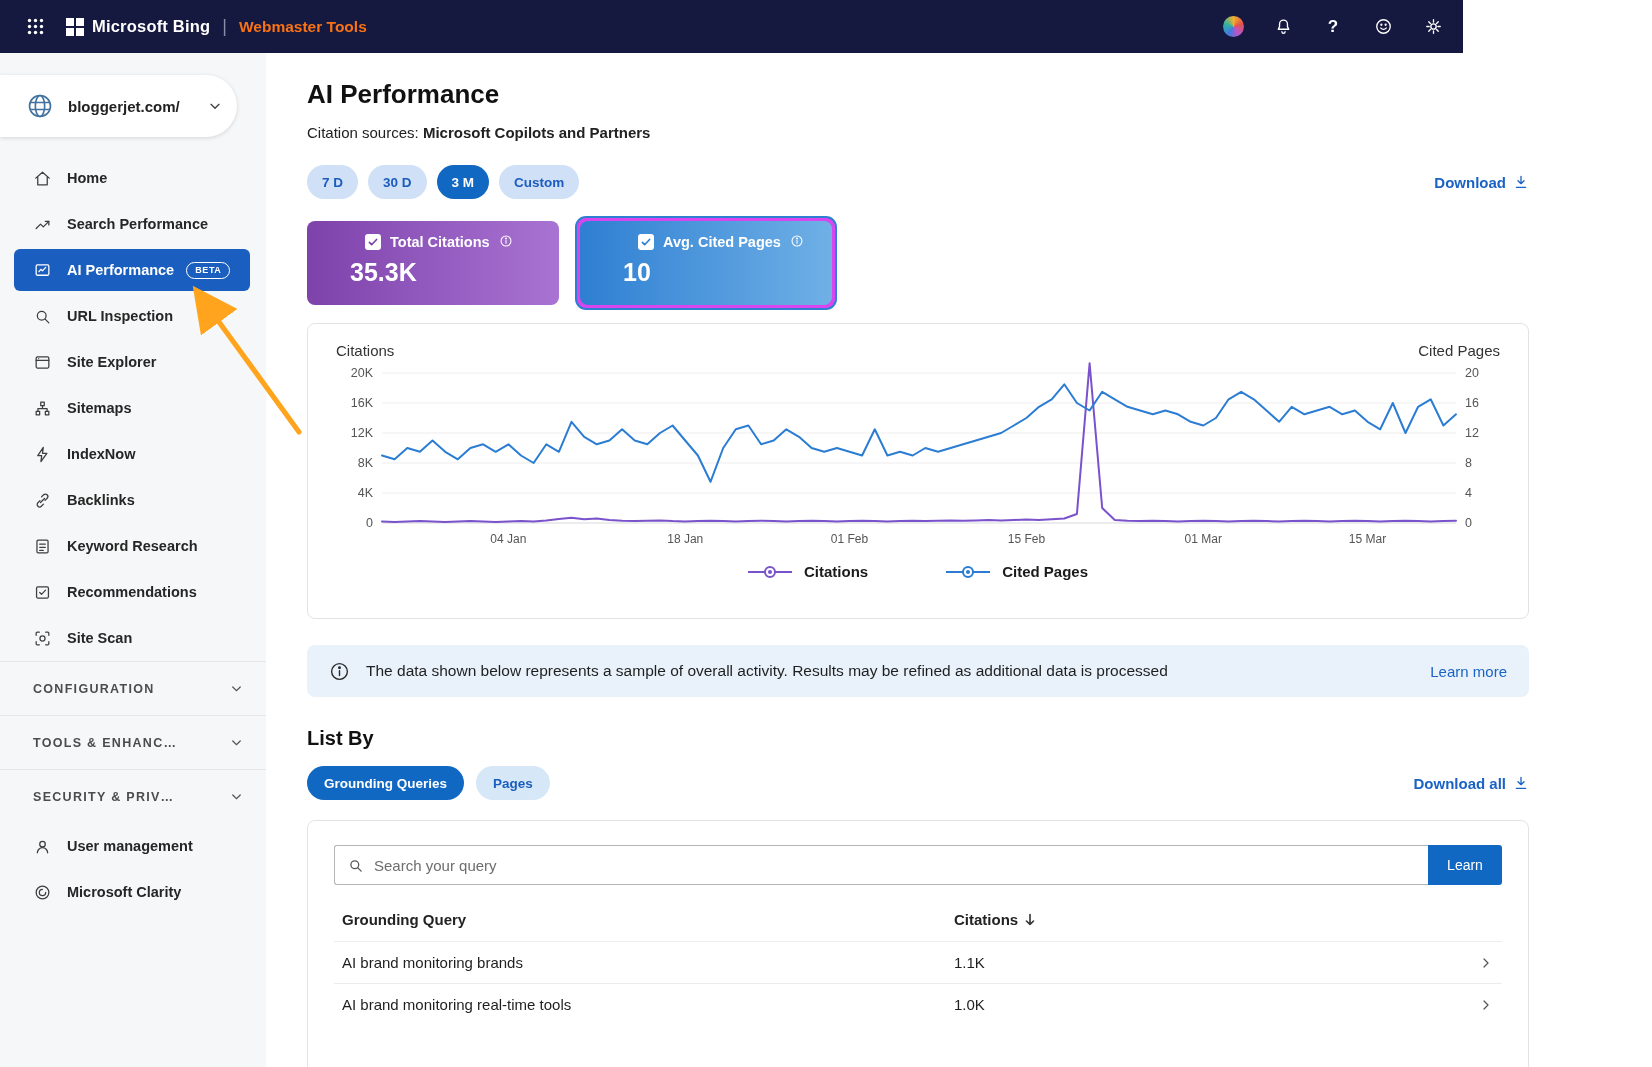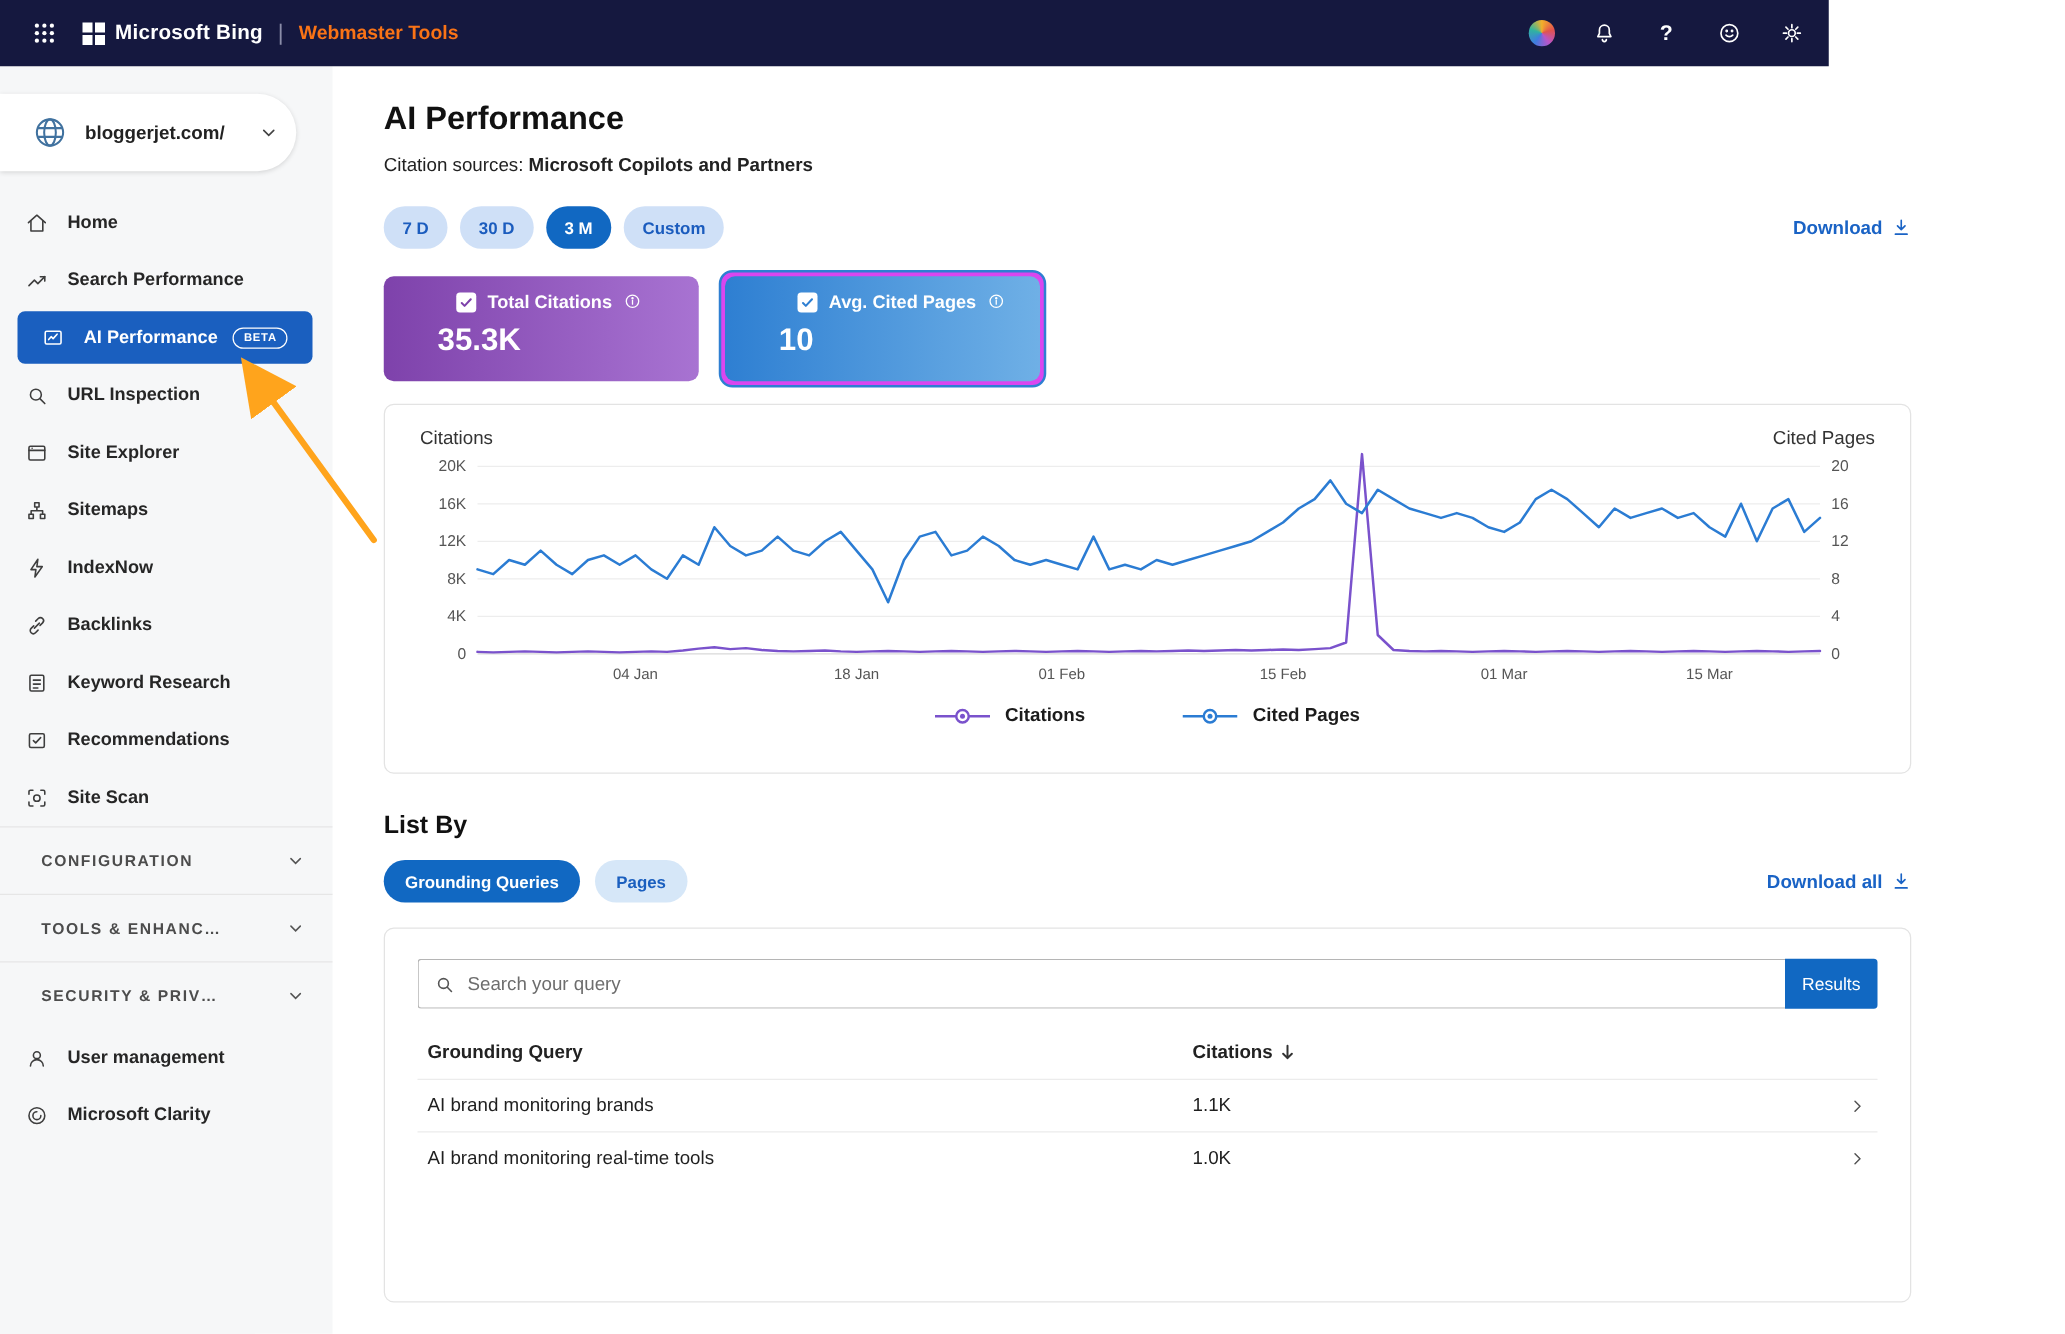--- a/index.html
+++ b/index.html
@@ -22,21 +22,21 @@
   .help-q { color:#fff; font-size:17px; font-weight:bold; }
 
   
   .sidebar { position:absolute; left:0; top:53px; width:266px; height:1014px;
     background:#f6f7f8; z-index:10; }
   .site-pill { margin-top:22px; width:237px; height:62px; background:#fff;
     border-radius:0 31px 31px 0; box-shadow:0 1px 4px rgba(0,0,0,.14);
     display:flex; align-items:center; padding:0 14px 0 26px; cursor:pointer; }
   .site-pill .site-name { font-size:15px; font-weight:bold; color:#222; margin-left:14px; flex:1; }
   .nav { margin-top:18px; }
-  .nav-item { height:46px; display:flex; align-items:center; padding-left:20px; cursor:pointer; }
+  .nav-item { height:46px; display:flex; align-items:center; padding-left:33px; cursor:pointer; }
   .nav-item .nicon { width:19px; height:19px; color:#3e3e3e; margin-right:15px; flex:none; display:flex; }
   .nav-item .nlabel { font-size:14.5px; font-weight:600; color:#262626; }
   .nav-item.selected { background:#1a5fbf; border-radius:6px; margin:2px 16px 2px 14px;
     height:42px; padding-left:19px; }
   .nav-item.selected .nicon { color:#fff; }
   .nav-item.selected .nlabel { color:#fff; }
   .beta-badge { margin-left:12px; border:1px solid #fff; color:#fff; font-size:9px;
     font-weight:bold; letter-spacing:.6px; border-radius:9px; padding:2.5px 8px; }
   .nav-section { height:54px; display:flex; align-items:center; padding:0 22px 0 33px;
     border-top:1px solid #e6e6e6; cursor:pointer; }
@@ -445,20 +445,31 @@
         <svg width="44" height="14" viewBox="0 0 44 14">
           <line x1="0" y1="7" x2="44" y2="7" class="lg1-stroke" stroke-width="2" stroke="#2b7cd3"></line>
           <circle cx="22" cy="7" r="5" fill="#fff" class="lg1-stroke" stroke-width="2" stroke="#2b7cd3"></circle>
           <circle cx="22" cy="7" r="2" class="lg1-fill" fill="#2b7cd3"></circle>
         </svg>
         <span class="legend-label">Cited Pages</span>
       </div>
     </div>
   </div>
 
+  <div class="banner">
+    <span style="display:flex;">
+      <svg width="21" height="21" viewBox="0 0 24 24" fill="none" stroke="#2b2b2b" stroke-width="1.6" stroke-linecap="round">
+          <circle cx="12" cy="12" r="9"></circle>
+          <path d="M12 11v5.5"></path>
+          <circle cx="12" cy="7.6" r="0.9" fill="#2b2b2b"></circle>
+        </svg>
+    </span>
+    <span class="banner-text">The data shown below represents a sample of overall activity. Results may be refined as additional data is processed</span>
+    <span class="learn-more">Learn more</span>
+  </div>
 
   <div class="listby-title">List By</div>
 
   <div class="tabs-row">
     <div class="tab-pill selected">Grounding Queries</div>
     <div class="tab-pill">Pages</div>
     <div class="dl-link">
       <span>Download all</span>
       <span style="display:flex;">
         <svg width="16" height="16" viewBox="0 0 24 24" fill="none" stroke="#1a63c5" stroke-width="2" stroke-linecap="round" stroke-linejoin="round">
@@ -472,21 +483,21 @@
     <div class="search-row">
       <div class="search-box">
         <span style="display:flex;">
           <svg width="17" height="17" viewBox="0 0 24 24" fill="none" stroke="#555" stroke-width="1.8" stroke-linecap="round">
               <circle cx="11" cy="11" r="5.5"></circle>
               <path d="M15.3 15.3L20 20"></path>
             </svg>
         </span>
         <input type="text" placeholder="Search your query" style="">
       </div>
-      <button class="search-btn">Results</button>
+      <button class="search-btn">Learn</button>
     </div>
 
     <div class="tbl-header">
       <span class="hcell">Grounding Query</span>
       <span class="hcell">
         <span>Citations</span>
         <span style="display:flex;">
           <svg width="12" height="14" viewBox="0 0 12 14" fill="none" stroke="#333" stroke-width="1.6" stroke-linecap="round" stroke-linejoin="round">
               <path d="M6 1.5v10M2.5 8L6 11.5 9.5 8"></path>
             </svg>

